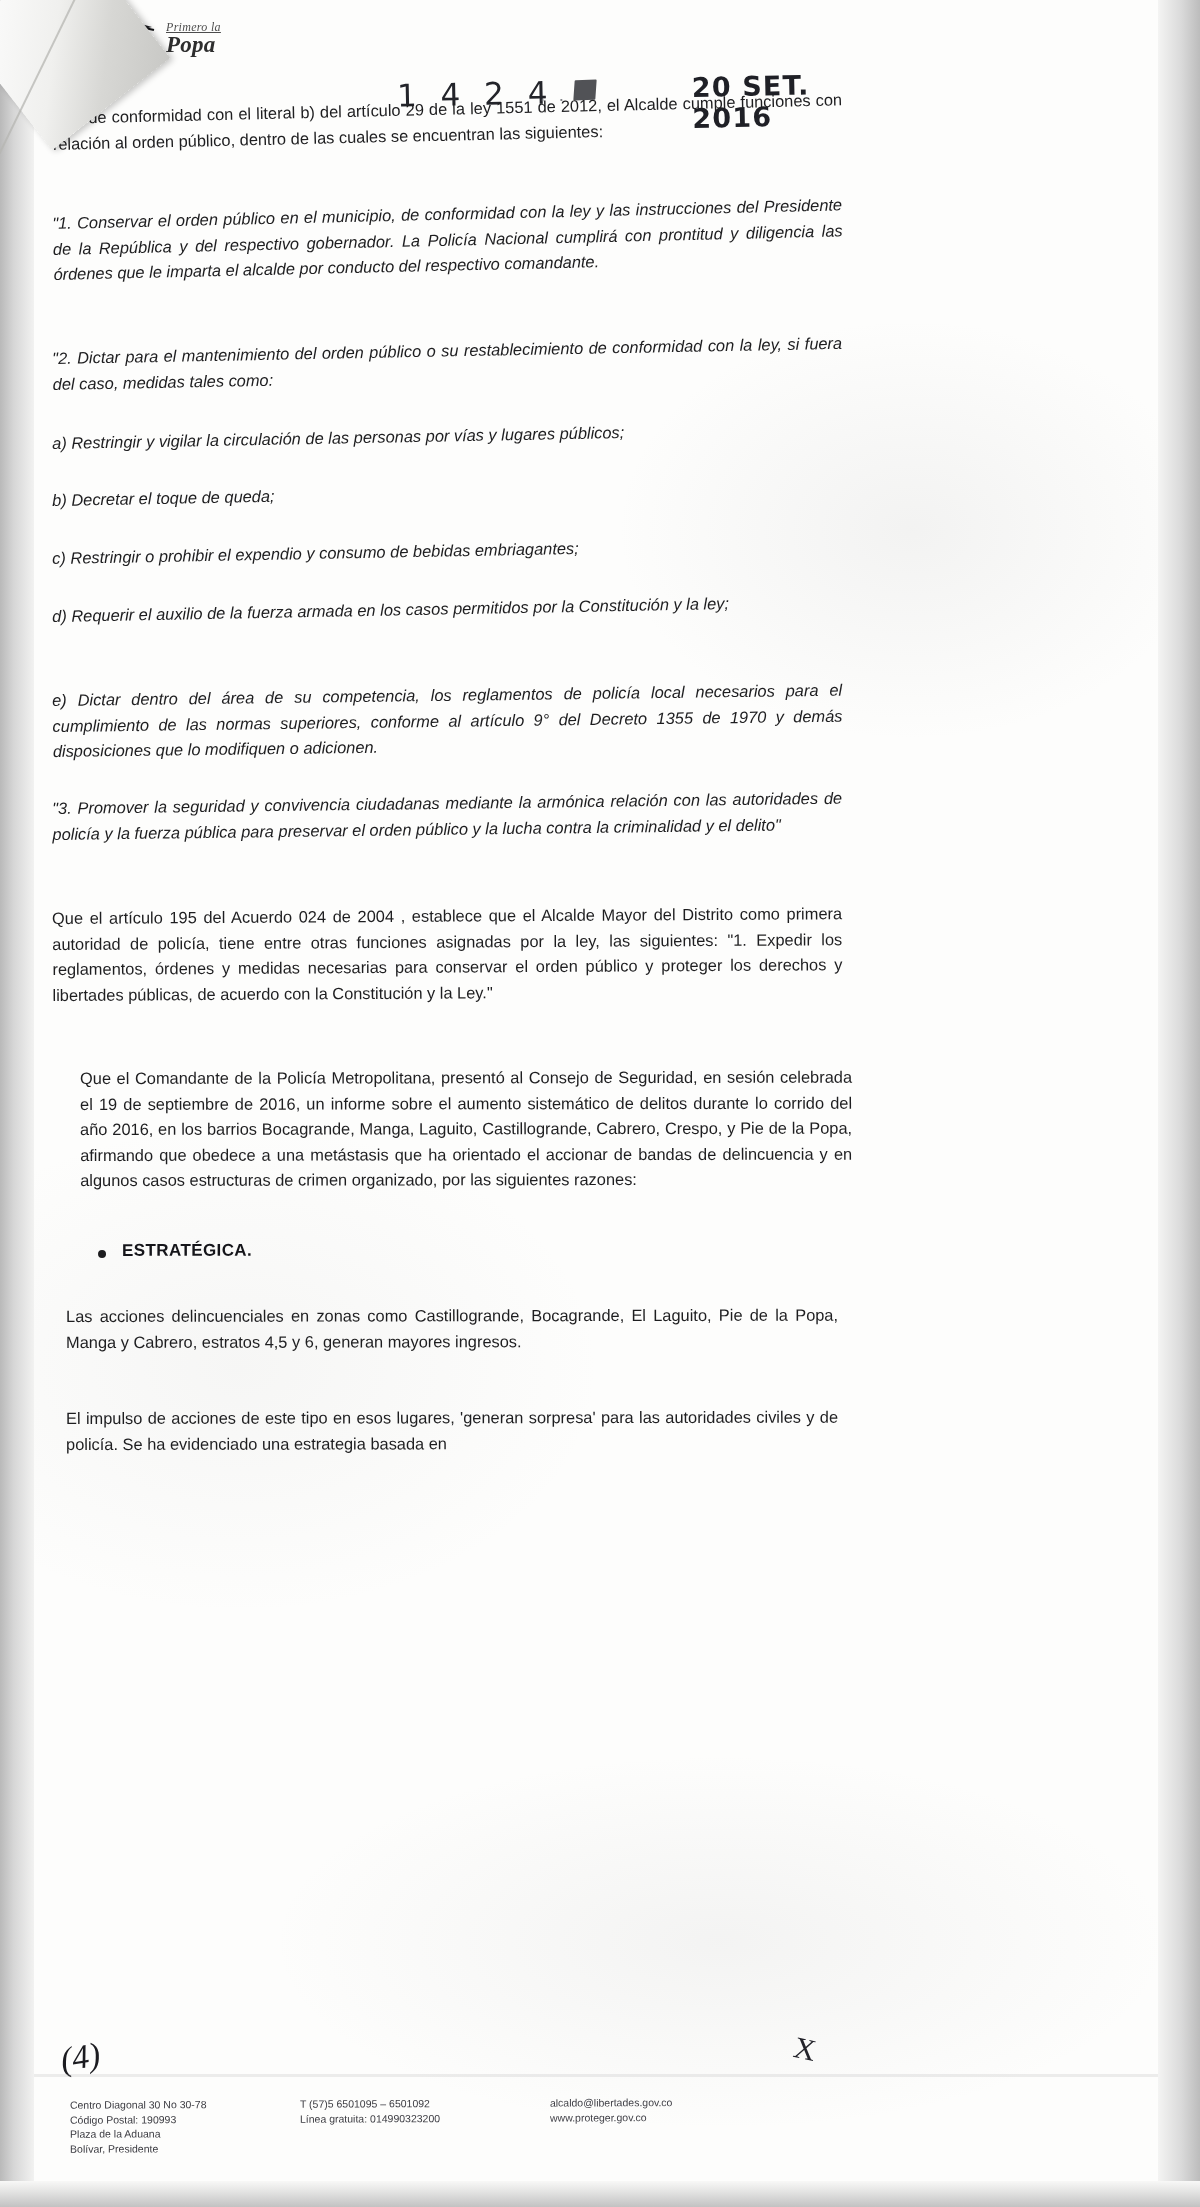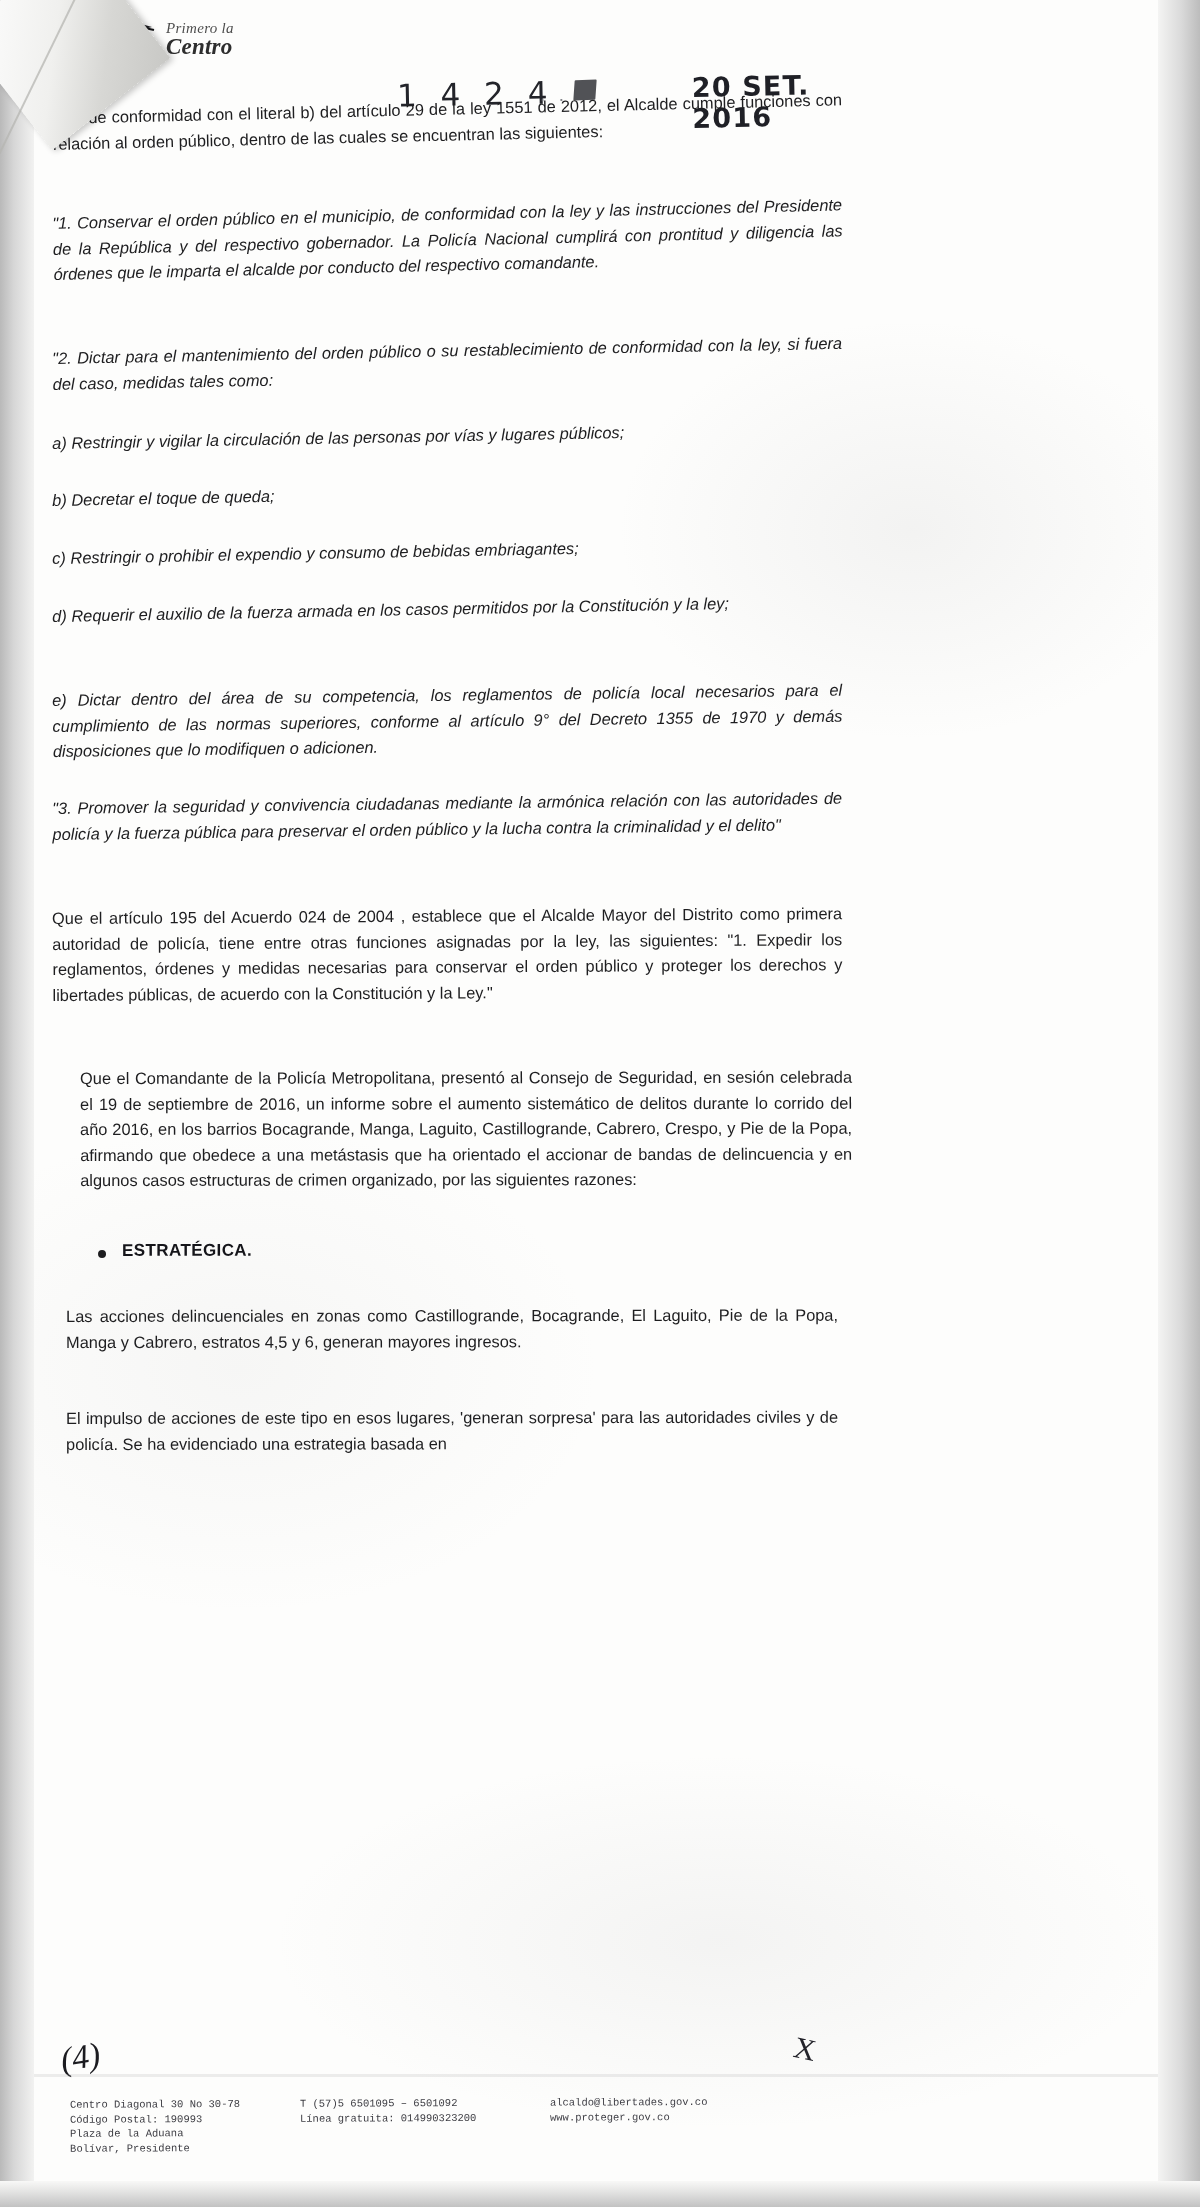--- a/index.html
+++ b/index.html
@@ -48,22 +48,22 @@
 
   
   #doc{
     position:absolute;left:52px;top:0;width:820px;height:2207px;
   }
 
   
   .logo{position:absolute;left:28px;top:8px;width:230px;height:70px;}
   .logo-mark{position:absolute;left:0;top:2px;width:84px;height:62px;}
   .logo-txt{position:absolute;left:86px;top:12px;color:#2e2e2e;}
-  .logo-txt .l1{font-size:15px;font-style:italic;letter-spacing:.3px;
-    font-family:"Liberation Serif",serif;opacity:.85;}
+  .logo-txt .l1{font-size:12px;font-style:italic;letter-spacing:.3px;
+    font-family:"Liberation Serif",serif;opacity:.85;text-decoration:underline;}
   .logo-txt .l2{font-size:23px;font-style:italic;font-weight:700;margin-top:-3px;
     font-family:"Liberation Serif",serif;letter-spacing:.2px;}
 
   
   .stamp-num{
     position:absolute;left:345px;top:76px;
     font-size:31px;letter-spacing:7px;color:#23242a;
     font-family:"DejaVu Sans",sans-serif;font-weight:400;
     transform:rotate(-1.1deg);
   }
@@ -127,21 +127,21 @@
   
   .footer{
     position:absolute;left:70px;top:2096px;width:800px;
     display:flex;gap:0;
     transform:rotate(-0.25deg);
   }
   .fcol{font-size:10.5px;line-height:14.5px;color:#3b3b41;}
   .fcol.c1{width:230px;}
   .fcol.c2{width:250px;}
   .fcol.c3{width:250px;}
-  .fline{white-space:nowrap;font-family:Liberation Mono, monospace;}
+  .fline{white-space:nowrap;}
   .fcol.c3 .fline{color:#3f3f46;}
 
   
   .band{
     position:absolute;left:34px;top:2074px;width:1124px;height:3px;
     background:rgba(160,160,160,.18);
   }
 </style>
 </head>
 <body>
@@ -159,21 +159,21 @@
           <ellipse cx="18.5" cy="7.5" rx="3.4" ry="3.1" fill="#ffffff"></ellipse>
           <path d="M6 21 C22 11, 50 10, 72 17 C54 22, 30 25, 8 26 Z" fill="#1f1f23"></path>
           <path d="M4 30 C24 22, 52 23, 70 29 C50 34, 24 36, 5 35 Z" fill="#9a9a9e"></path>
           <path d="M7 40 C26 33, 50 34, 66 39 C48 44, 26 46, 8 45 Z" fill="#e2e2e3"></path>
           <path d="M10 50 C28 44, 48 45, 62 49 C46 54, 26 56, 11 55 Z" fill="#1d1d20"></path>
           <path d="M2 24 C20 15, 48 14, 74 20" stroke="#141417" stroke-width="2.2" fill="none"></path>
         </svg>
       </div>
       <div class="logo-txt">
         <div class="l1">Primero la</div>
-        <div class="l2">Centro</div>
+        <div class="l2">Popa</div>
       </div>
     </div>
 
     <div class="stamp-num">1 4 2 4</div>
     <div class="stamp-num-tail">.  . </div>
     <div class="stamp-num-blot"></div>
     <div class="stamp-date">20 SET. 2016</div>
 
     <div class="body">
 

